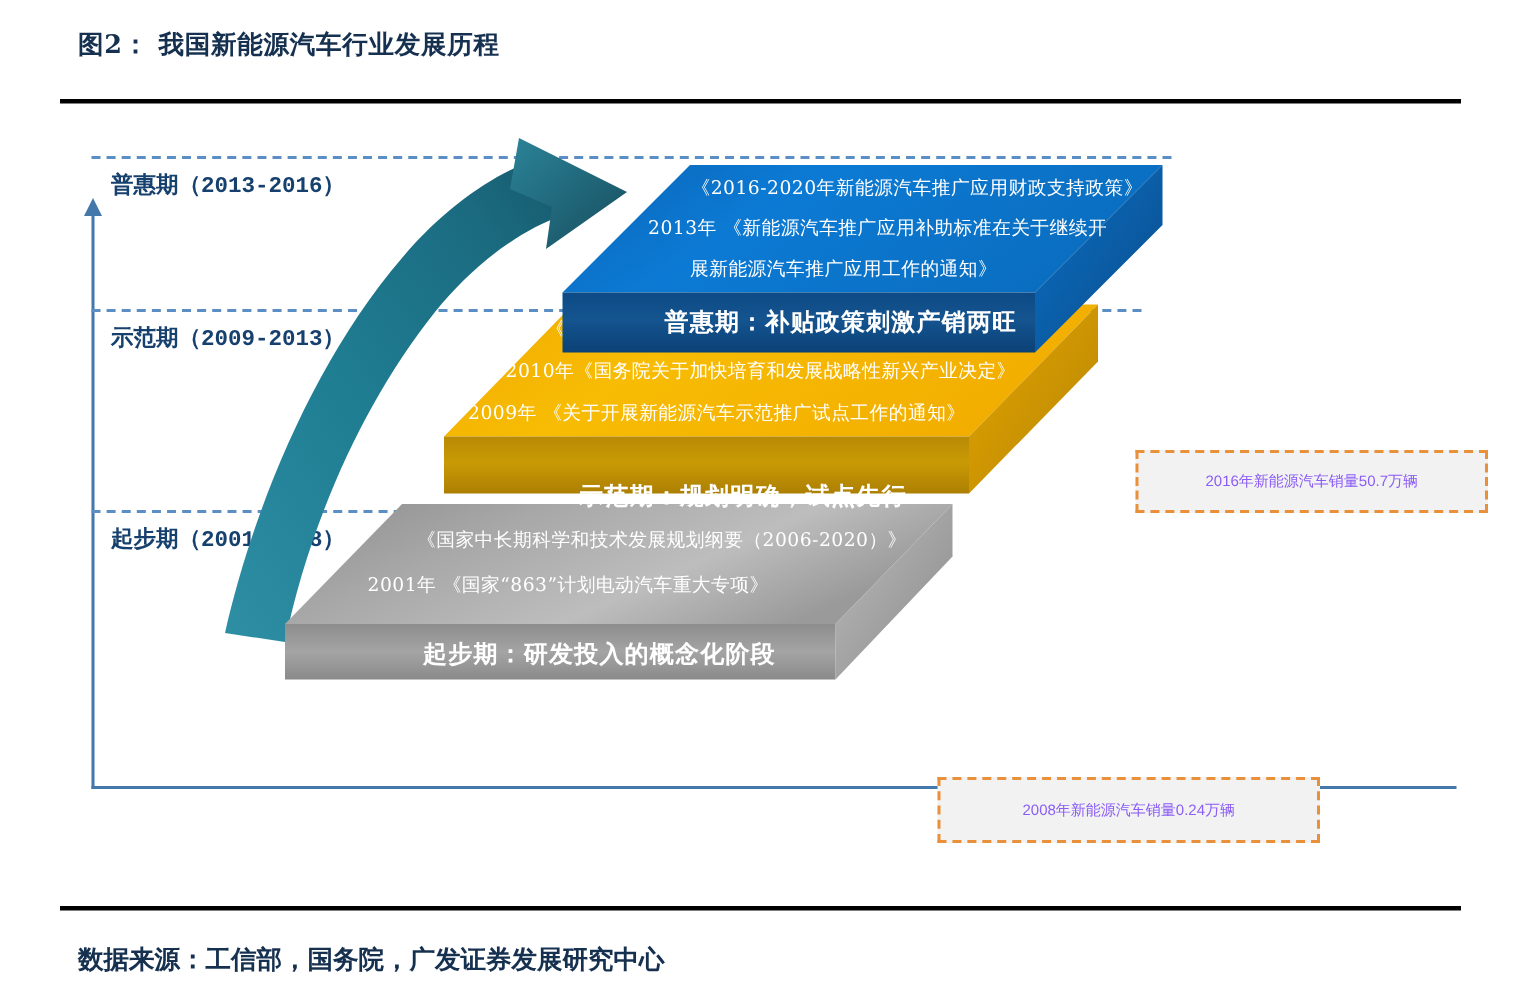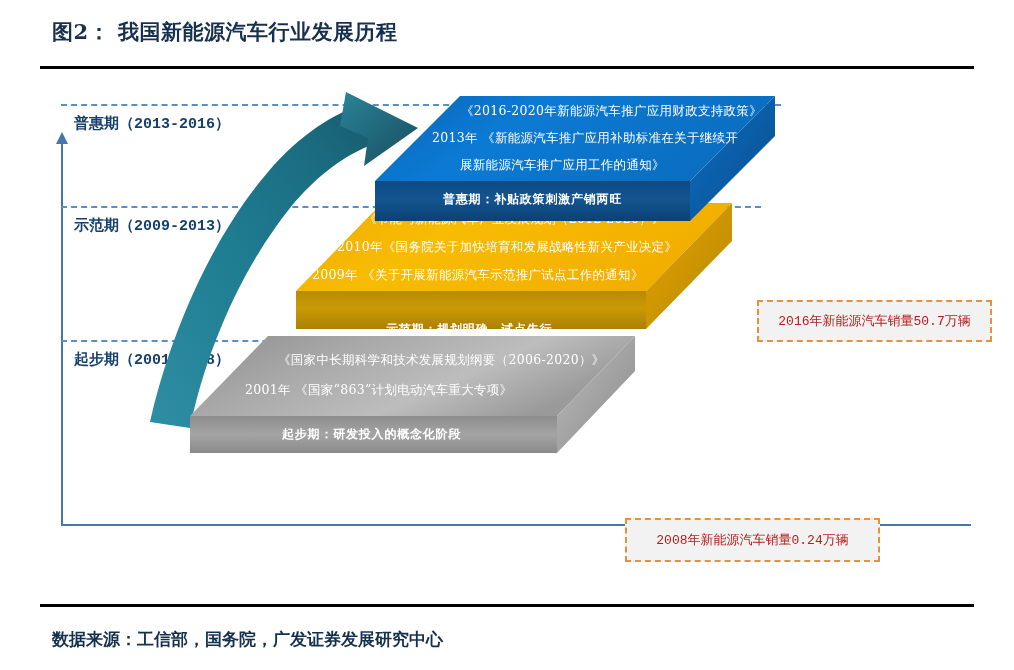--- a/index.html
+++ b/index.html
@@ -14,21 +14,21 @@
     font-family: "DejaVu Sans", "Liberation Sans", sans-serif;
     overflow: hidden;
   }
 
   
   #figure-title {
     position: absolute;
     left: 52px;
     top: 18px;
     font-family: "DejaVu Serif", "Liberation Serif", serif;
-    font-size: 21px;
+    font-size: 17px;
     font-weight: bold;
     color: #16304f;
     letter-spacing: 0.5px;
     white-space: nowrap;
   }
   #title-rule {
     position: absolute;
     left: 40px;
     top: 66px;
     width: 934px;
@@ -134,37 +134,37 @@
     position: absolute;
     color: #ffffff;
     font-family: "DejaVu Serif", "Liberation Serif", serif;
     white-space: nowrap;
   }
   .top-line {
     font-size: 12.5px;
     letter-spacing: 0.3px;
   }
   .front-line {
-    font-size: 12px;
+    font-size: 16px;
     font-weight: bold;
     letter-spacing: 0.8px;
   }
 
   
   .callout {
     position: absolute;
     background: #f2f2f2;
     border: 2px dashed #e8913a;
     box-sizing: border-box;
     display: flex;
     align-items: center;
     justify-content: center;
-    font-family: Liberation Mono, monospace;
-    font-size: 13px;
-    color: #b91c1c;
+    font-family: Liberation Sans, sans-serif;
+    font-size: 10px;
+    color: #8b5cf6;
     white-space: nowrap;
   }
   #callout-2016 { left: 757px; top: 222px; width: 235px; height: 42px; }
   #callout-2013 { left: 700px; top: 345px; width: 215px; height: 40px; }
   #callout-2008 { left: 625px; top: 440px; width: 255px; height: 44px; }
 </style>
 </head>
 <body>
 
 <div id="figure-title">图2： 我国新能源汽车行业发展历程</div>
@@ -261,21 +261,21 @@
       <polygon points="86,0 436,0 350,88 0,88" fill="url(#yelTop)"></polygon>
       <polygon points="436,0 436,38 350,126 350,88" fill="url(#yelSide)"></polygon>
       <rect x="0" y="88" width="350" height="38" fill="url(#yelFront)"></rect>
     </svg>
     <div class="slab-text top-line" style="left:68px; top:8px;">《节能与新能源汽车产业发展规划（2012-2020）》</div>
     <div class="slab-text top-line" style="left:41px; top:36px;">2010年《国务院关于加快培育和发展战略性新兴产业决定》</div>
     <div class="slab-text top-line" style="left:16px; top:64px;">2009年 《关于开展新能源汽车示范推广试点工作的通知》</div>
     <div class="slab-text front-line" style="left:90px; top:98px;margin-top:20px;">示范期：规划明确，试点先行</div>
   </div>
 
-  <div class="slab" id="slab-subsidy" style="left:375px; top:18px;">
+  <div class="slab" id="slab-subsidy" style="left:375px; top:32px;">
     <svg width="420" height="200" viewBox="0 0 420 200">
       <defs>
         <linearGradient id="bluTop" x1="0" y1="0" x2="1" y2="0.3">
           <stop offset="0%" stop-color="#0a66b8"></stop>
           <stop offset="40%" stop-color="#0c7ad4"></stop>
           <stop offset="100%" stop-color="#0a6ec0"></stop>
         </linearGradient>
         <linearGradient id="bluFront" x1="0" y1="0" x2="0" y2="1">
           <stop offset="0%" stop-color="#0d4a86"></stop>
           <stop offset="45%" stop-color="#14548f"></stop>

